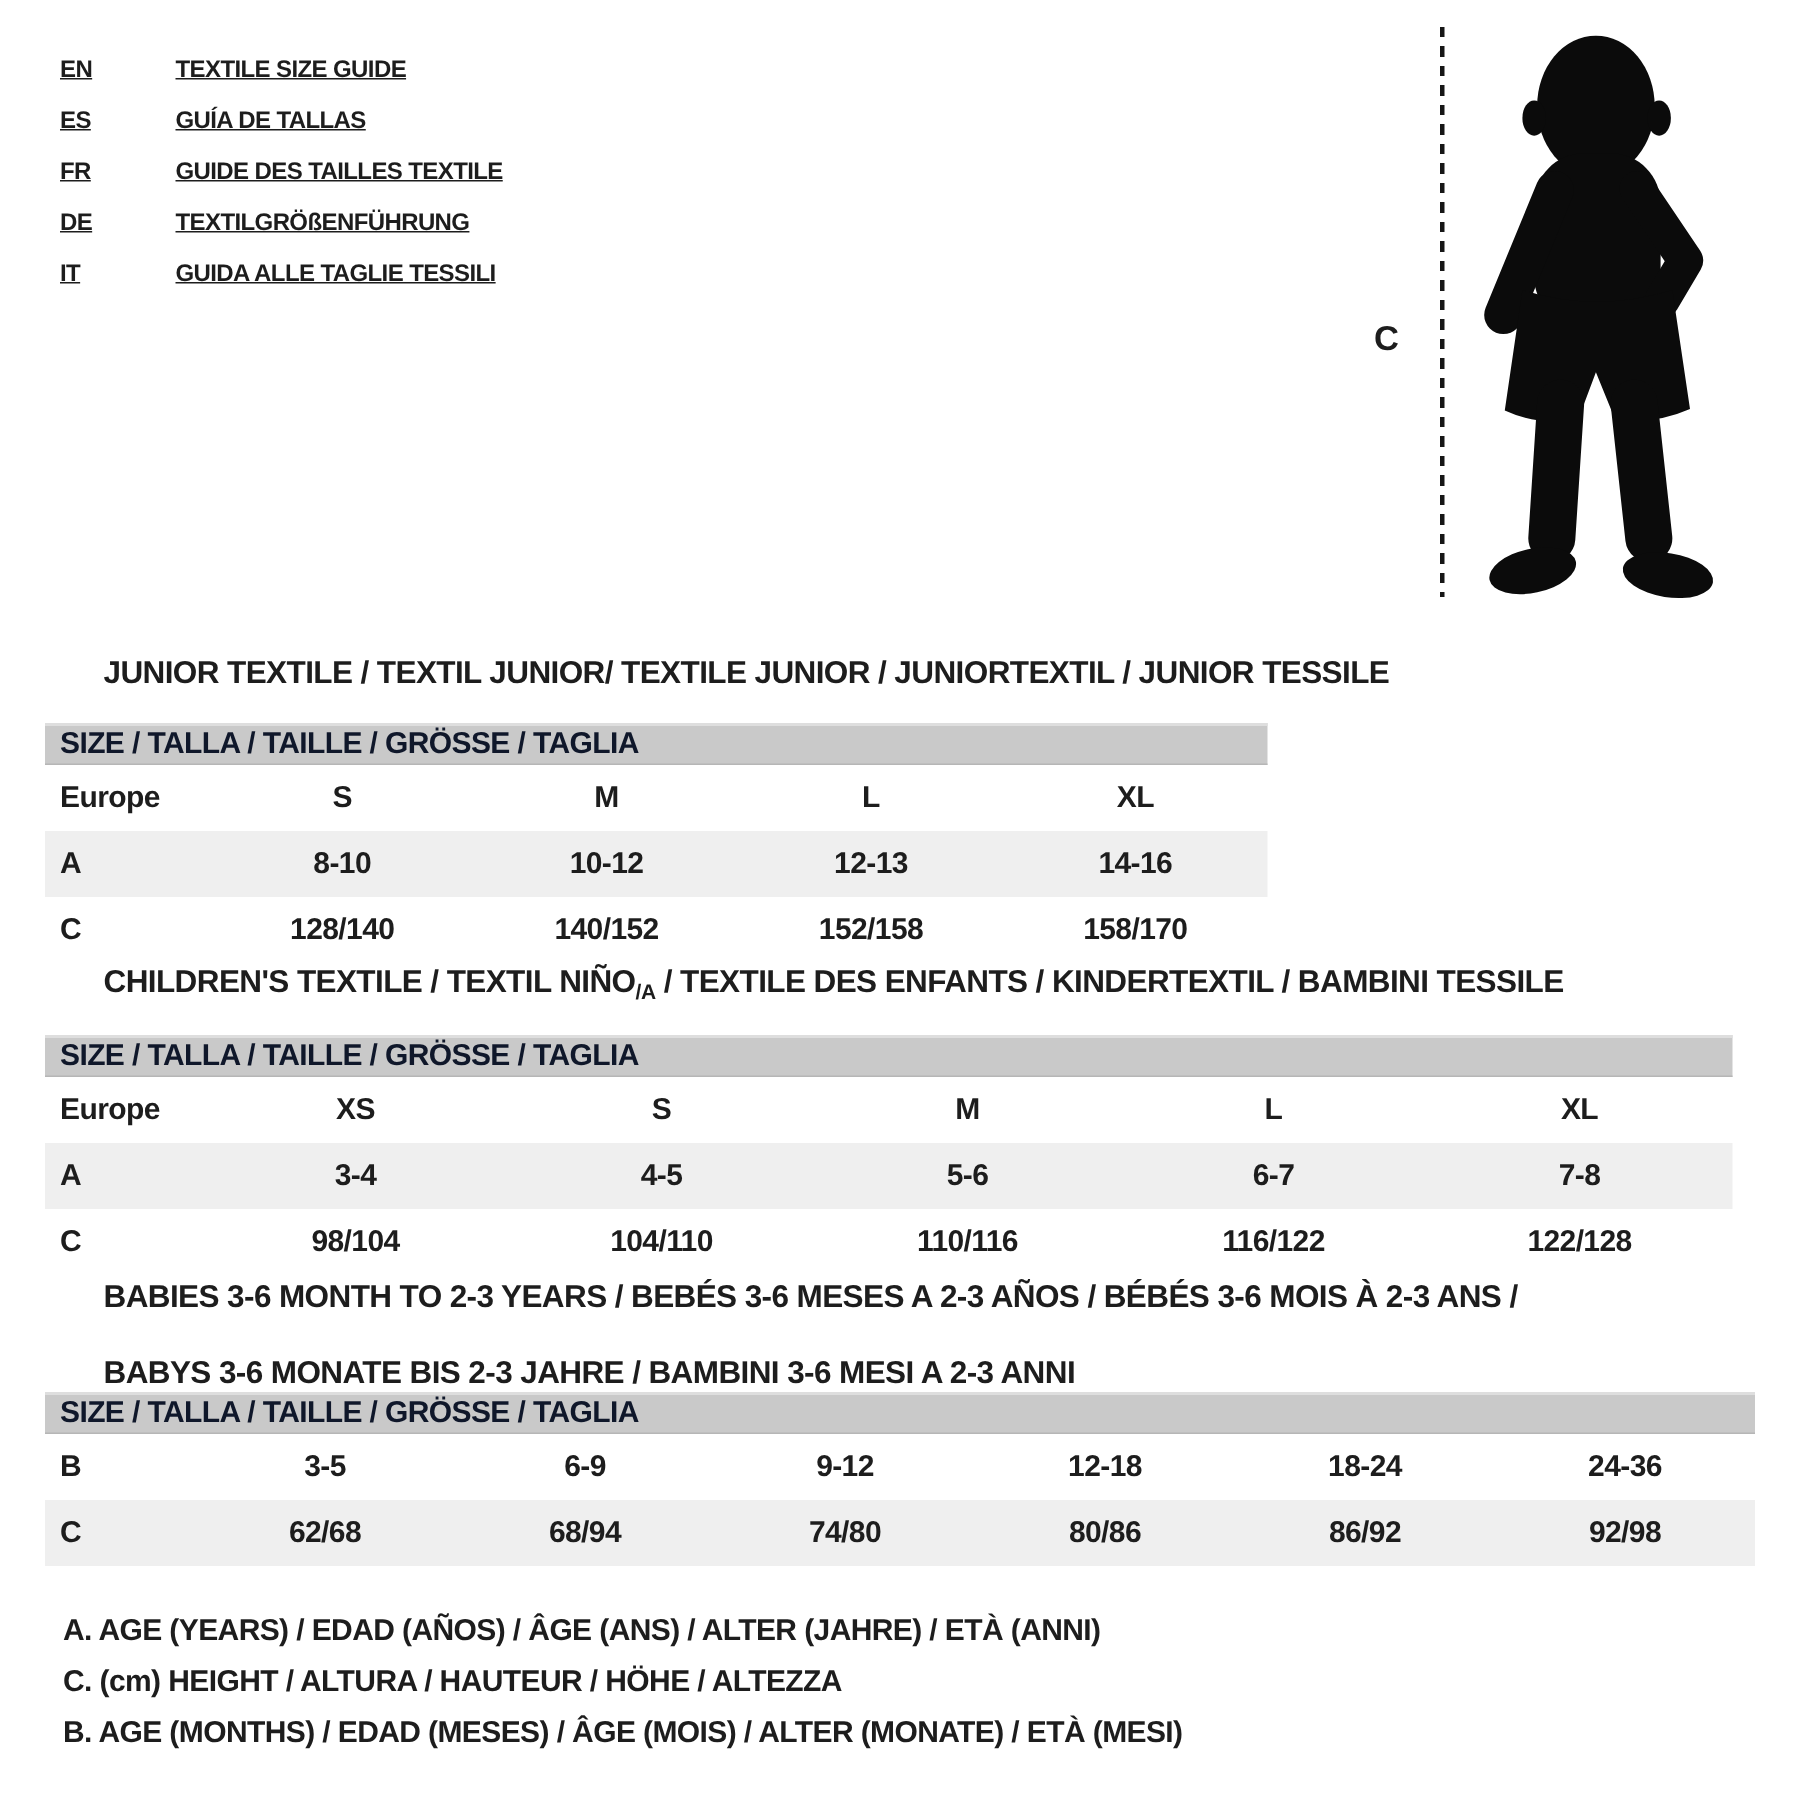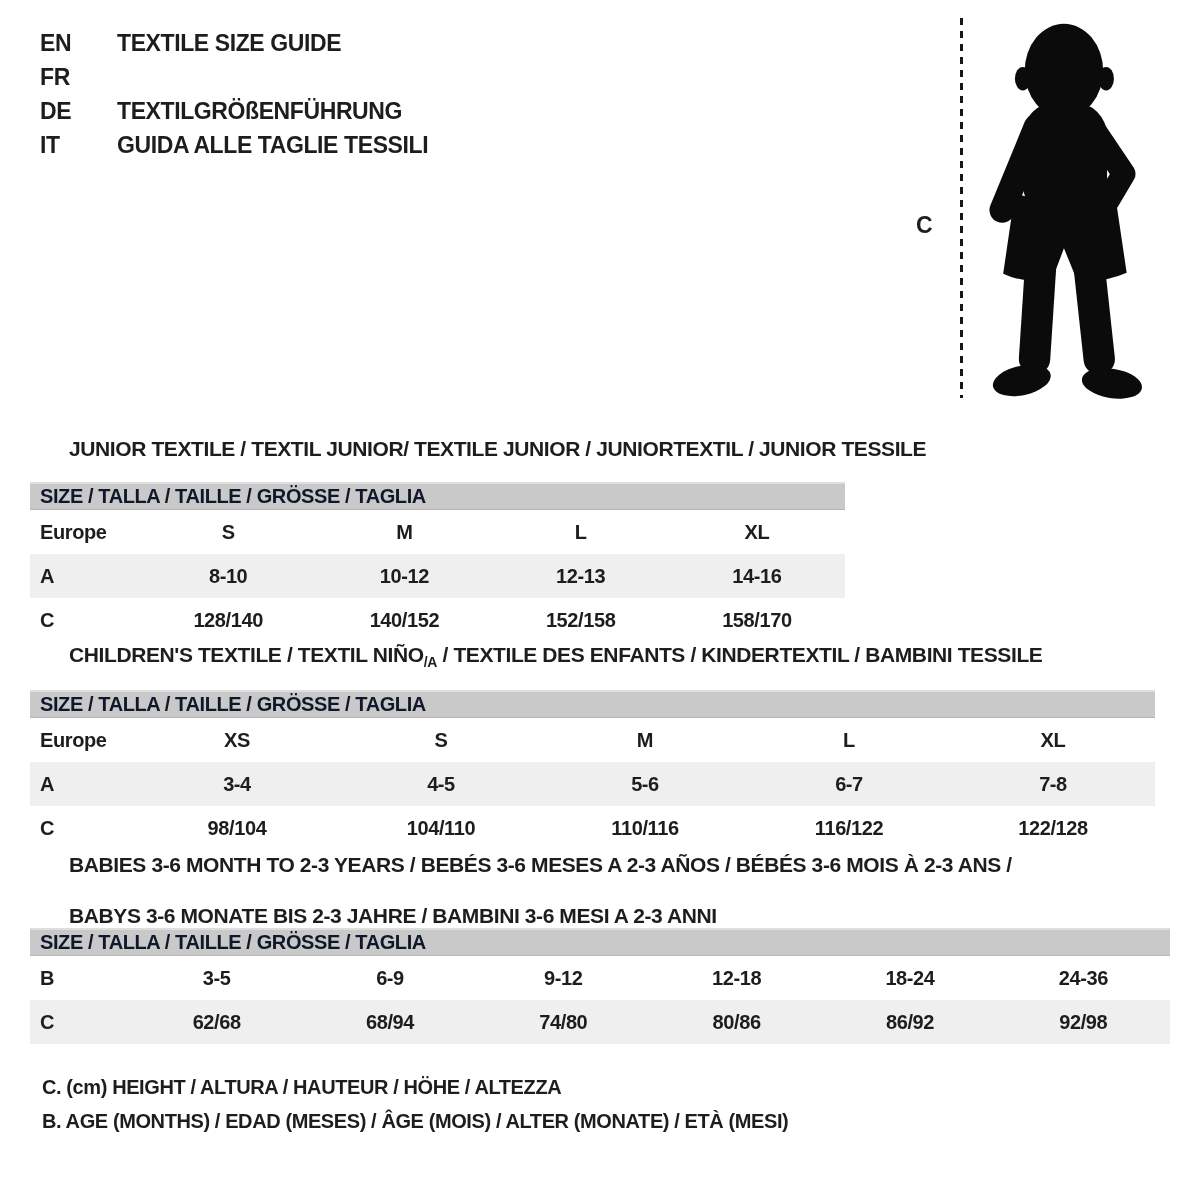--- a/index.html
+++ b/index.html
@@ -6,21 +6,21 @@
   body{
     width:1200px;height:1200px;background:#ffffff;
     font-family:"Liberation Sans",sans-serif;font-weight:bold;
     color:#1d1d1d;position:relative;overflow:hidden;
     letter-spacing:-0.4px;
   }
   .abs{position:absolute;}
 
   
   .lang-block{left:40px;top:30px;}
-  .lang-row{display:flex;height:34px;align-items:flex-start;font-size:23px;}
+  .lang-row{display:flex;height:34px;align-items:center;font-size:16px;text-decoration:underline;}
   .lang-code{width:77px;}
   .lang-title{white-space:nowrap;}
 
   
   .dim-line{
     left:960px;top:18px;width:3px;height:380px;
     background:repeating-linear-gradient(to bottom,#161616 0 7px,transparent 7px 13px);
   }
   .dim-label{left:916px;top:212px;font-size:23px;}
   .baby-svg{left:976px;top:14px;}
@@ -47,21 +47,26 @@
 </style>
 </head>
 <body>
 
 <div class="abs lang-block">
   <div class="lang-row">
     <span class="lang-code">EN</span>
     <span class="lang-title">TEXTILE SIZE GUIDE</span>
   </div>
   <div class="lang-row">
+    <span class="lang-code">ES</span>
+    <span class="lang-title">GUÍA DE TALLAS</span>
+  </div>
+  <div class="lang-row">
     <span class="lang-code">FR</span>
+    <span class="lang-title">GUIDE DES TAILLES TEXTILE</span>
   </div>
   <div class="lang-row">
     <span class="lang-code">DE</span>
     <span class="lang-title">TEXTILGRÖßENFÜHRUNG</span>
   </div>
   <div class="lang-row">
     <span class="lang-code">IT</span>
     <span class="lang-title">GUIDA ALLE TAGLIE TESSILI</span>
   </div>
 </div>
@@ -163,15 +168,16 @@
     <div class="cell">62/68</div>
     <div class="cell">68/94</div>
     <div class="cell">74/80</div>
     <div class="cell">80/86</div>
     <div class="cell">86/92</div>
     <div class="cell">92/98</div>
   </div>
 </div>
 
 <div class="abs footer-block">
+  <div class="footer-line">A. AGE (YEARS) / EDAD (AÑOS) / ÂGE (ANS) / ALTER (JAHRE) / ETÀ (ANNI)</div>
   <div class="footer-line">C. (cm) HEIGHT / ALTURA / HAUTEUR / HÖHE / ALTEZZA</div>
   <div class="footer-line">B. AGE (MONTHS) / EDAD (MESES) / ÂGE (MOIS) / ALTER (MONATE) / ETÀ (MESI)</div>
 </div>
 
 </body></html>

